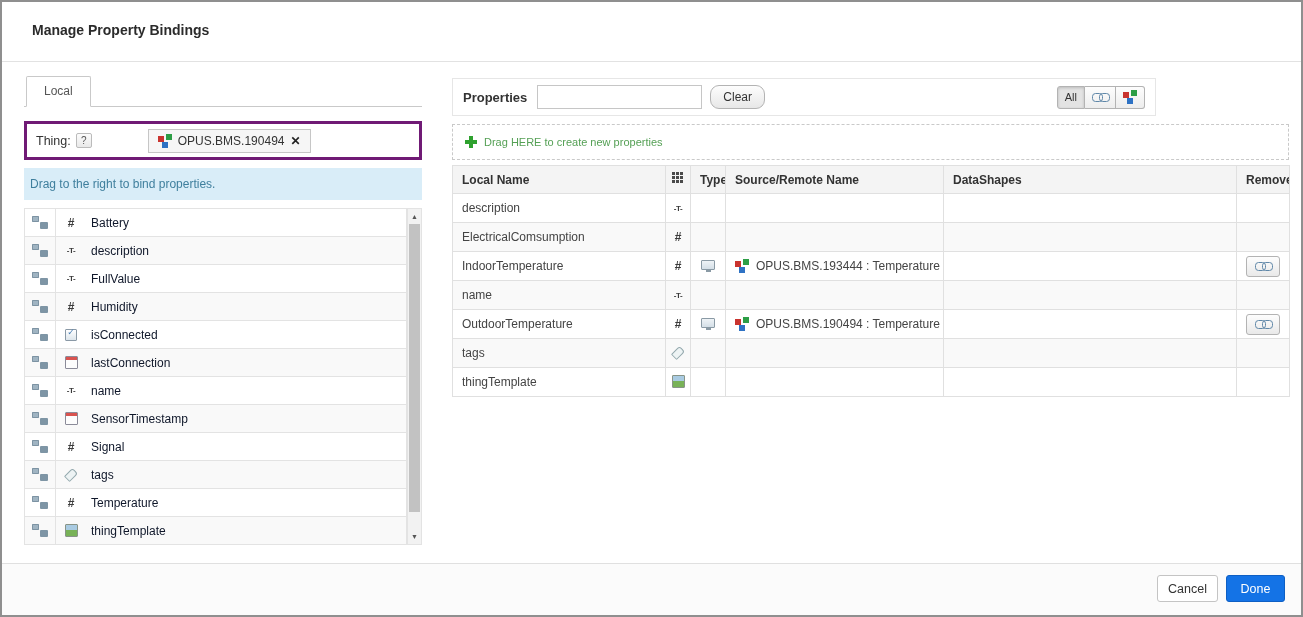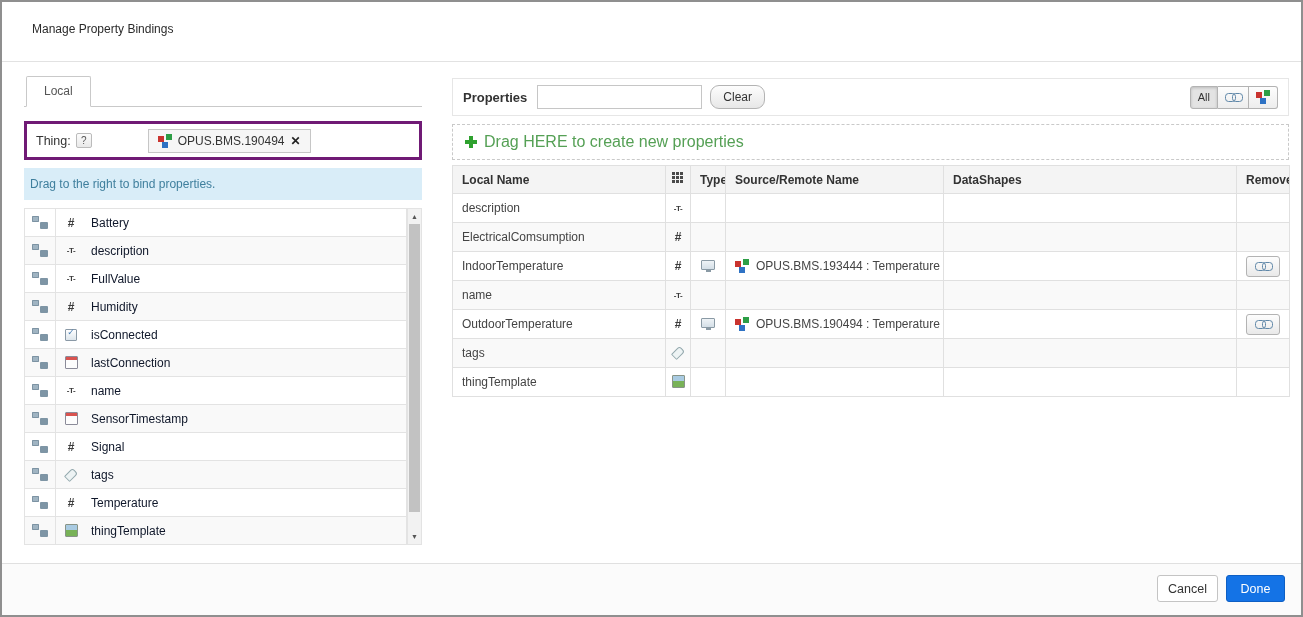--- a/index.html
+++ b/index.html
@@ -4,21 +4,21 @@
 <style>
   * { box-sizing: border-box; margin: 0; padding: 0; }
   html,body { background:#e9e9e9; }
   body { font-family:"Liberation Sans", sans-serif; }
 
   .dialog { position:relative; width:1303px; height:617px; background:#fff;
             border:2px solid #8f8f8f; overflow:hidden; }
 
   
   .title-bar { position:absolute; left:0; top:0; right:0; height:60px; border-bottom:1px solid #e2e2e2; background:#fff; }
-  .title { position:absolute; left:30px; top:20px; font-size:12px; font-weight:400; color:#2b2b2b; }
+  .title { position:absolute; left:30px; top:20px; font-size:14px; font-weight:700; color:#2b2b2b; }
 
   
   .tabs { position:absolute; left:22px; top:74px; width:398px; height:31px; border-bottom:1px solid #c9c9c9; }
   .tab { position:absolute; left:2px; bottom:-1px; padding:7px 17px 8px; border:1px solid #c9c9c9; border-bottom:1px solid #fff;
          background:#fff; font-size:12px; color:#555; border-radius:2px 2px 0 0; cursor:default; }
 
   .thing-box { position:absolute; left:22px; top:119px; width:398px; height:39px; border:3px solid #701a75;
                display:flex; align-items:center; padding:0 9px; }
   .thing-label { font-size:12.5px; color:#333; }
   .help-badge { display:inline-flex; align-items:center; justify-content:center; width:16px; height:15px; margin-left:5px;
@@ -85,38 +85,38 @@
   .grid-ico { position:relative; width:12px; height:12px; display:inline-block; }
   .grid-ico::before { content:""; position:absolute; left:0; top:0; width:3px; height:3px; background:#4a4a4a;
       box-shadow:4px 0 #4a4a4a, 8px 0 #4a4a4a, 0 4px #4a4a4a, 4px 4px #4a4a4a, 8px 4px #4a4a4a,
                  0 8px #4a4a4a, 4px 8px #4a4a4a, 8px 8px #4a4a4a; }
 
   .plus-ico { width:12px; height:12px; display:inline-block; flex:0 0 auto;
       background:linear-gradient(#2ea12e,#2ea12e) center/12px 4px no-repeat,
                  linear-gradient(#2ea12e,#2ea12e) center/4px 12px no-repeat; }
 
   
-  .props-bar { position:absolute; left:450px; top:76px; width:837px; height:38px; border:1px solid #e6e6e6;
+  .props-bar { position:absolute; left:450px; top:76px; width:704px; height:38px; border:1px solid #e6e6e6;
                display:flex; align-items:center; padding:0 10px; }
   .props-label { font-size:13px; font-weight:700; color:#333; margin-right:10px; }
   .search-input { width:165px; height:24px; border:1px solid #c6c6c6; font-size:12px; padding:0 6px; outline:none; }
   .btn { height:24px; padding:0 12px; background:linear-gradient(#fdfdfd,#e7e7e7); border:1px solid #b3b3b3;
          border-radius:9px; font-size:12px; color:#333; cursor:pointer; }
   .clear-btn { margin-left:8px; }
   .toggle-group { margin-left:auto; display:flex; }
   .tg { height:23px; min-width:27px; border:1px solid #b3b3b3; background:linear-gradient(#fdfdfd,#ededed);
         display:flex; align-items:center; justify-content:center; padding:0 7px; font-size:11px; color:#333; cursor:pointer; }
   .tg + .tg { border-left:none; }
   .tg:first-child { border-radius:3px 0 0 3px; }
   .tg:last-child { border-radius:0 3px 3px 0; }
   .tg.active { background:#e3e3e3; box-shadow:inset 0 1px 3px rgba(0,0,0,.18); }
 
   .drop-area { position:absolute; left:450px; top:122px; width:837px; height:36px; border:1px dashed #c9c9c9;
                display:flex; align-items:center; padding:0 12px; gap:7px; }
-  .drop-text { font-size:16px; color:#55a055; }
+  .drop-text { font-size:11px; color:#55a055; }
 
   .ptable { position:absolute; left:450px; top:163px; width:837px; border-collapse:collapse; table-layout:fixed; }
   .ptable th, .ptable td { border:1px solid #e0e0e0; height:28px; padding:0 9px; font-size:12px; color:#444;
                text-align:left; white-space:nowrap; overflow:hidden; }
   .ptable td { height:29px; }
   .ptable th { background:#f4f4f4; font-weight:700; color:#333; }
   .ptable tbody tr:nth-child(even) td { background:#f9f9f9; }
   .c-ticon, .th-gicon { text-align:center !important; padding:0 !important; vertical-align:middle; }
   .src-wrap { display:flex; align-items:center; gap:7px; }
   .unbind-btn { width:34px; height:21px; border:1px solid #b3b3b3; border-radius:3px;

